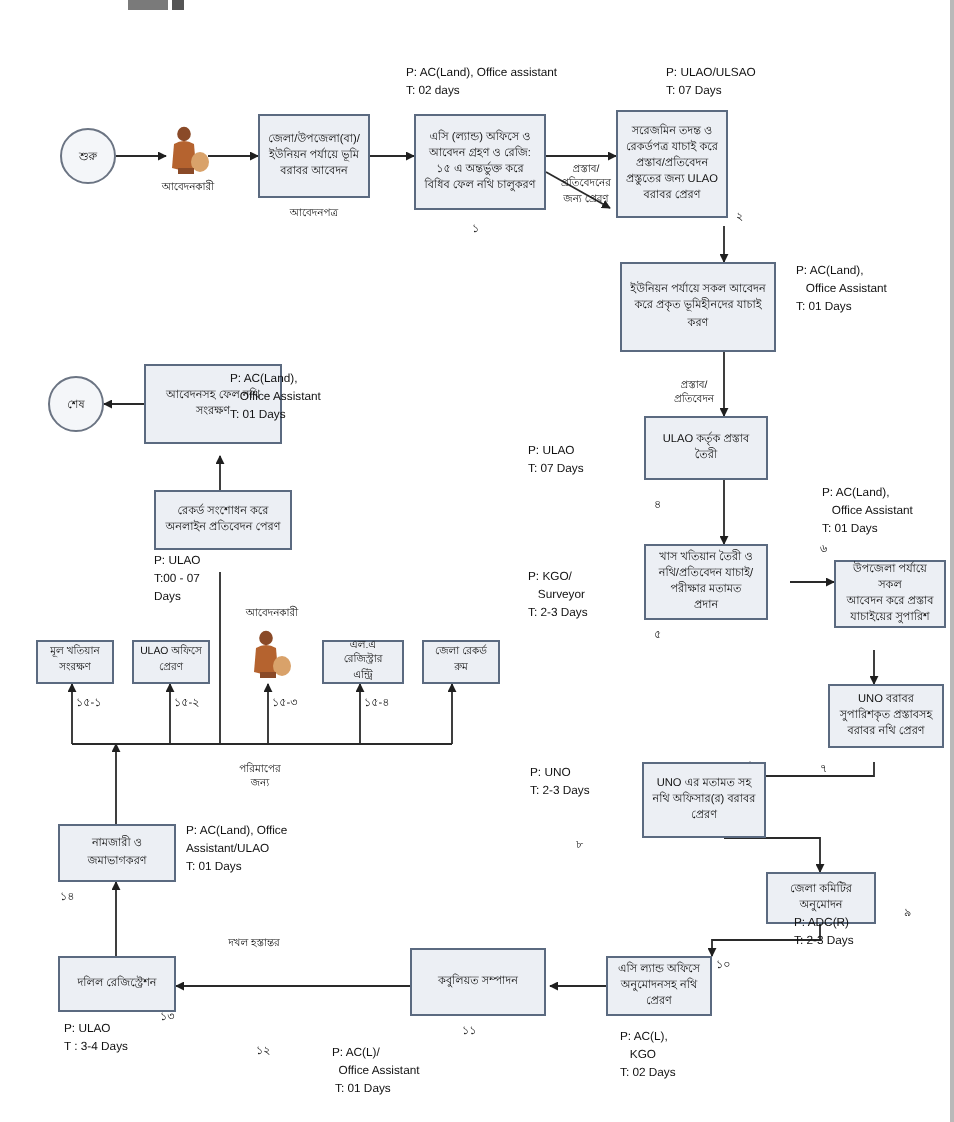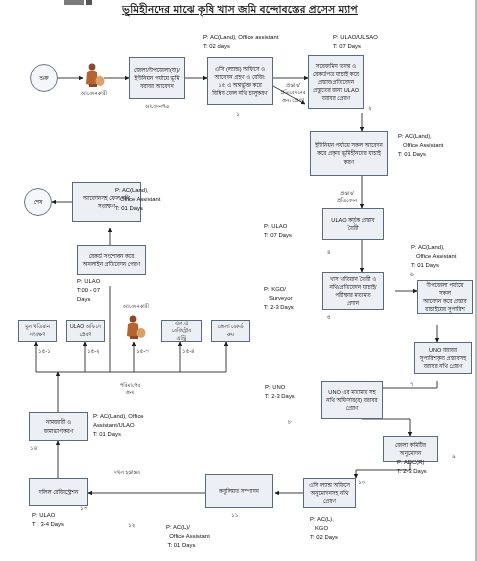--- a/index.html
+++ b/index.html
@@ -94,21 +94,20 @@
 </style>
 </head>
 <body>
 
 <div id="canvas">
 
   <div class="topmark"></div>
   <div class="topmark2"></div>
   <div class="pagebar-r"></div>
 
-  <div class="doc-title">ভূমিহীনদের মাঝে কৃষি খাস জমি বন্দোবস্তের প্রসেস ম্যাপ</div>
 
   <svg class="lines" viewBox="0 0 477 561">
     <defs>
       <marker id="arw" viewBox="0 0 10 10" refX="9" refY="5" markerWidth="5" markerHeight="5" orient="auto-start-reverse">
         <path d="M 0 0 L 10 5 L 0 10 z" fill="#1f1f1f"></path>
       </marker>
     </defs>
     <g stroke="#2a2a2a" stroke-width="0.9" fill="none" marker-end="url(#arw)">
 
       <path d="M 58 78 L 83 78"></path>

